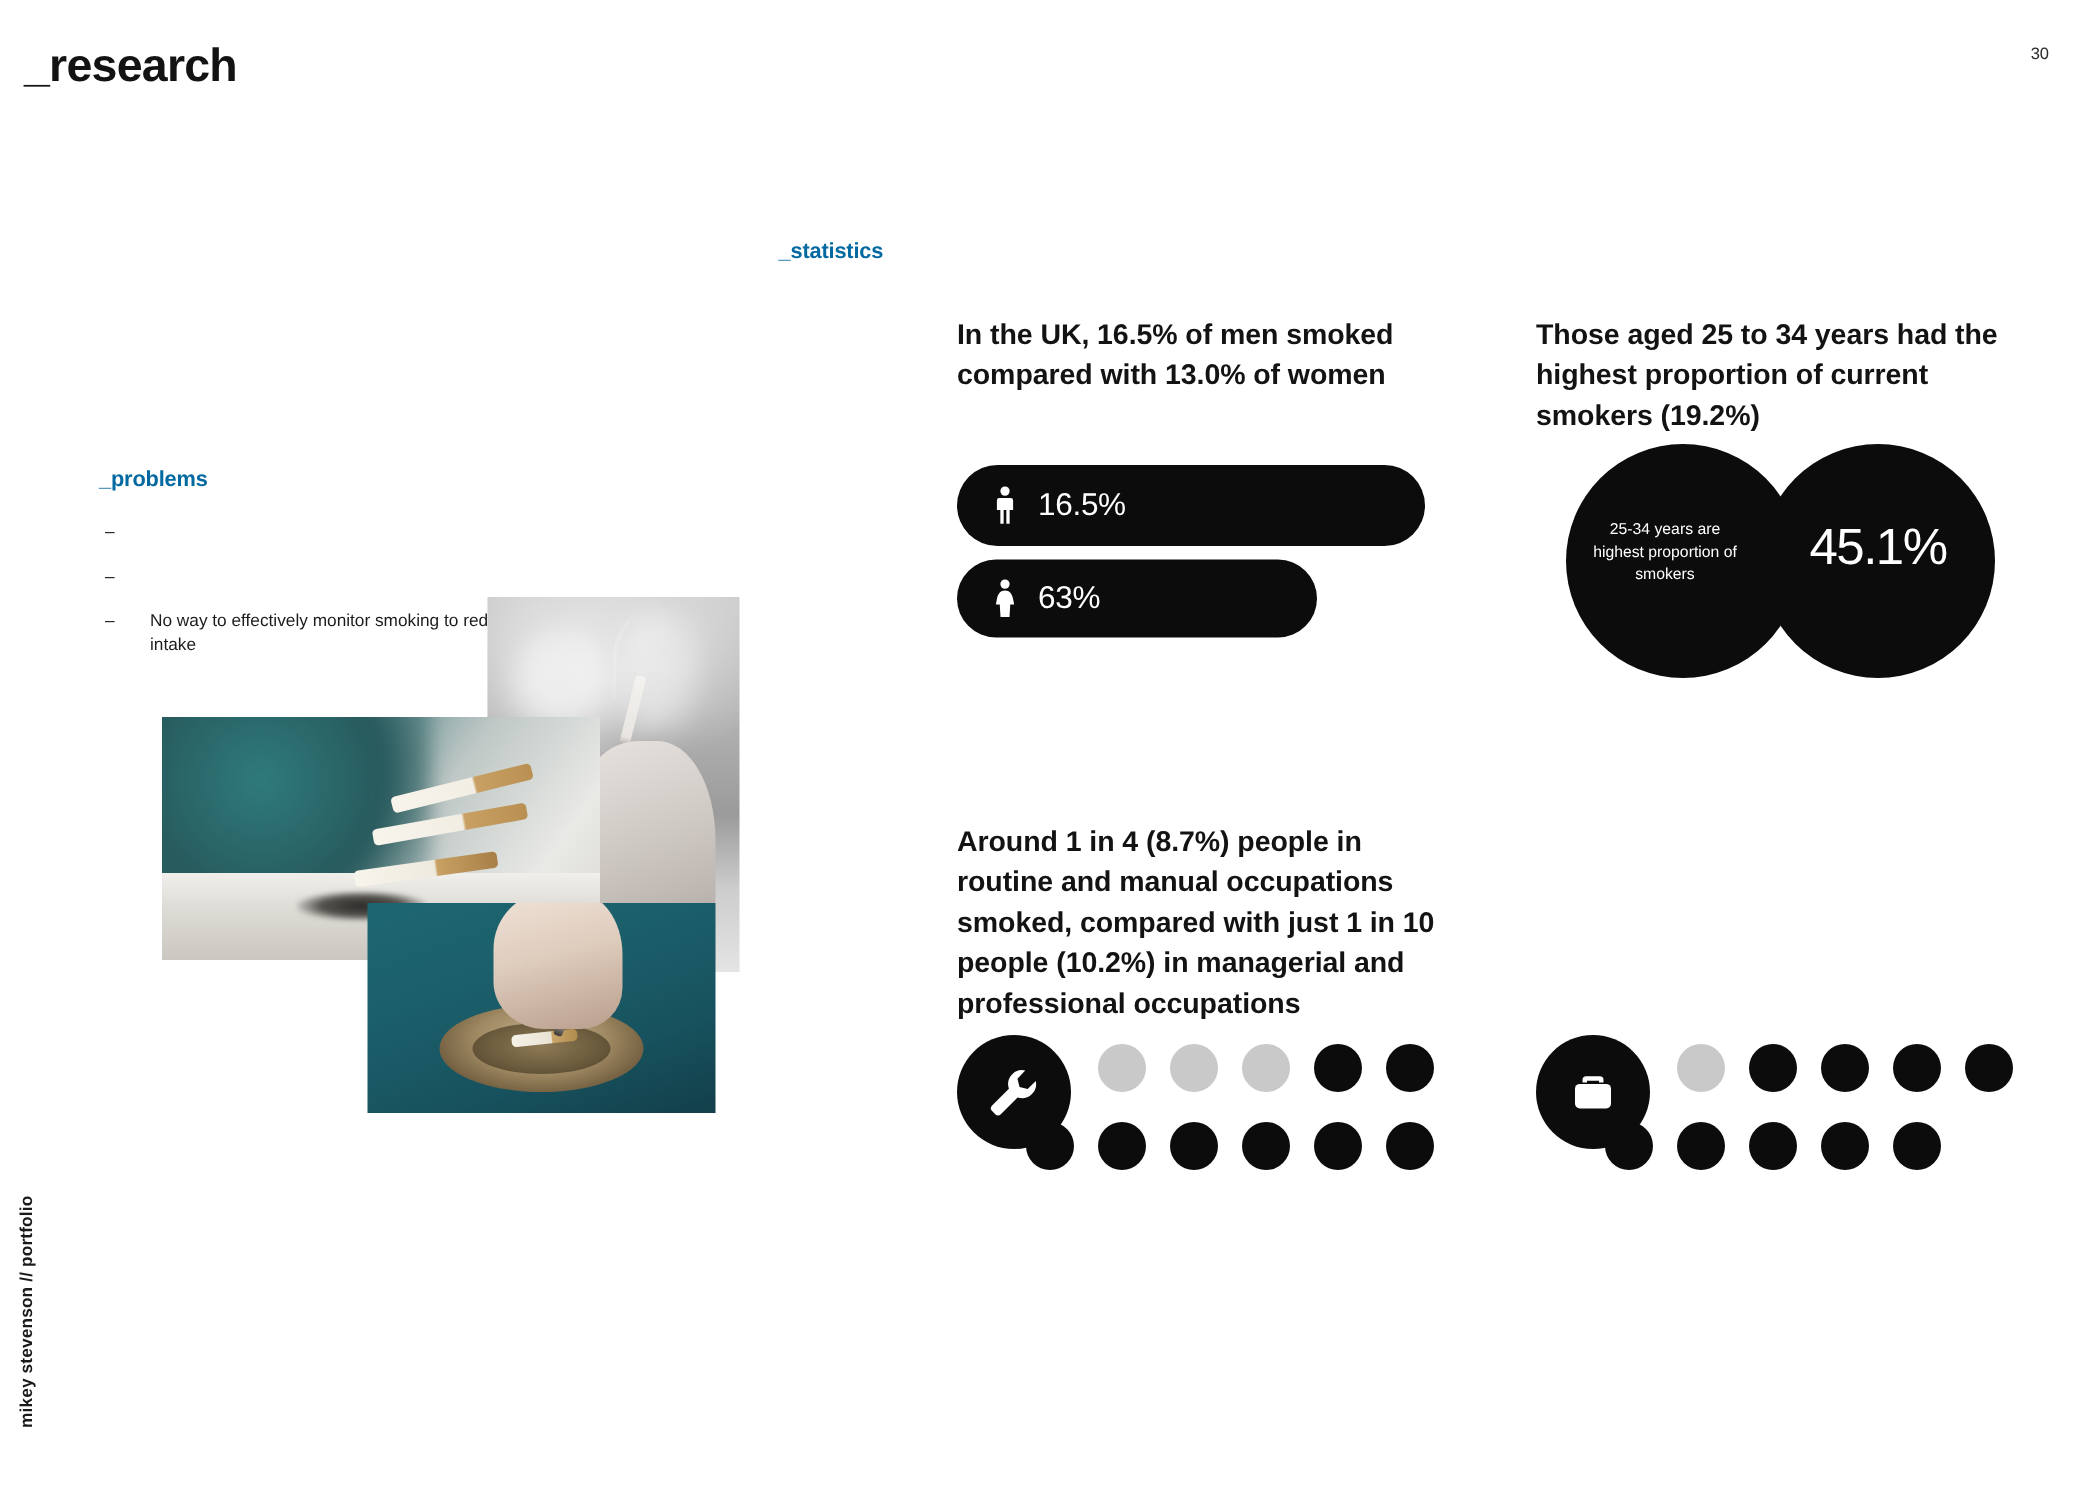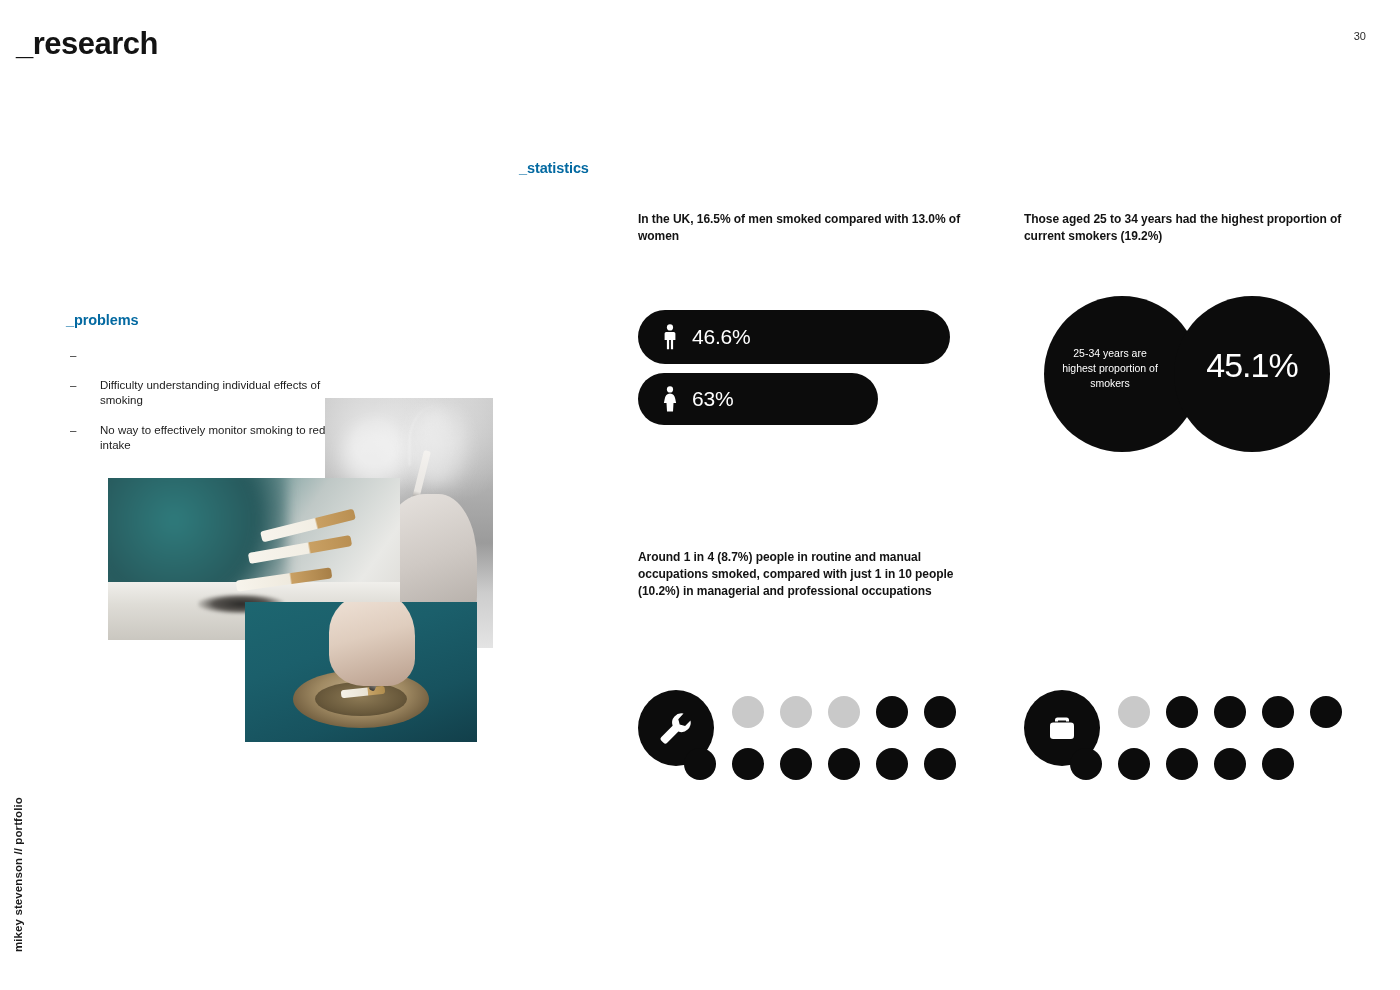--- a/index.html
+++ b/index.html
@@ -177,21 +177,21 @@
   #photo-ashtray .smoke2 {
     position: absolute; left: 118px; top: 2px; width: 40px; height: 52px;
     border-left: 1.4px solid rgba(255,255,255,.4);
     border-radius: 60% 0 0 0;
     filter: blur(1.4px);
   }
 
   
   .stat-heading {
     position: absolute;
-    font-size: 12px;
+    font-size: 19px;
     font-weight: 700;
     line-height: 1.42;
     color: #131313;
     letter-spacing: -0.05px;
   }
   #stat1-heading { left: 638px; top: 211px; width: 330px; }
   #stat2-heading { left: 1024px; top: 211px; width: 330px; }
   #stat3-heading { left: 638px; top: 549px; width: 330px; }
 
   
@@ -275,21 +275,20 @@
 
 <div class="section-label" id="label-statistics">_statistics</div>
 <div class="section-label" id="label-problems">_problems</div>
 
 <div id="problems-list">
   <div class="problem-item">
     <span class="problem-dash">–</span>
   </div>
   <div class="problem-item">
     <span class="problem-dash">–</span>
-    <span class="problem-text">Difficulty understanding individual effects of smoking</span>
   </div>
   <div class="problem-item">
     <span class="problem-dash">–</span>
     <span class="problem-text">No way to effectively monitor smoking to reduce intake</span>
   </div>
 </div>
 
 <div id="collage">
   <div class="photo" id="photo-hand">
     <div class="blur-blob b1"></div>
@@ -319,21 +318,21 @@
 
 <div class="stat-heading" id="stat1-heading">In the UK, 16.5% of men smoked compared with 13.0% of women</div>
 
 <div class="pill" id="pill-men">
   <span class="glyph">
     <svg width="16" height="26" viewBox="0 0 16 26" aria-hidden="true">
       <circle cx="8" cy="3.4" r="3.1" fill="#ffffff"></circle>
       <path d="M4.2 8 h7.6 a1.6 1.6 0 0 1 1.6 1.6 v6.4 h-2.3 v9.2 h-2.2 v-9.2 h-1.8 v9.2 h-2.2 v-9.2 h-2.3 v-6.4 a1.6 1.6 0 0 1 1.6 -1.6 z" fill="#ffffff"></path>
     </svg>
   </span>
-  <span class="pill-value">46.6%</span>
+  <span class="pill-value">16.5%</span>
 </div>
 
 <div class="pill" id="pill-women">
   <span class="glyph">
     <svg width="16" height="26" viewBox="0 0 16 26" aria-hidden="true">
       <circle cx="8" cy="3.4" r="3.1" fill="#ffffff"></circle>
       <path d="M8 7.6 c3.1 0 4.7 2.2 5.3 5.3 l0.8 4.1 h-2.6 l-0.5 8.4 h-6 l-0.5 -8.4 h-2.6 l0.8 -4.1 c0.6 -3.1 2.2 -5.3 5.3 -5.3 z" fill="#ffffff"></path>
     </svg>
   </span>
   <span class="pill-value">63%</span>

